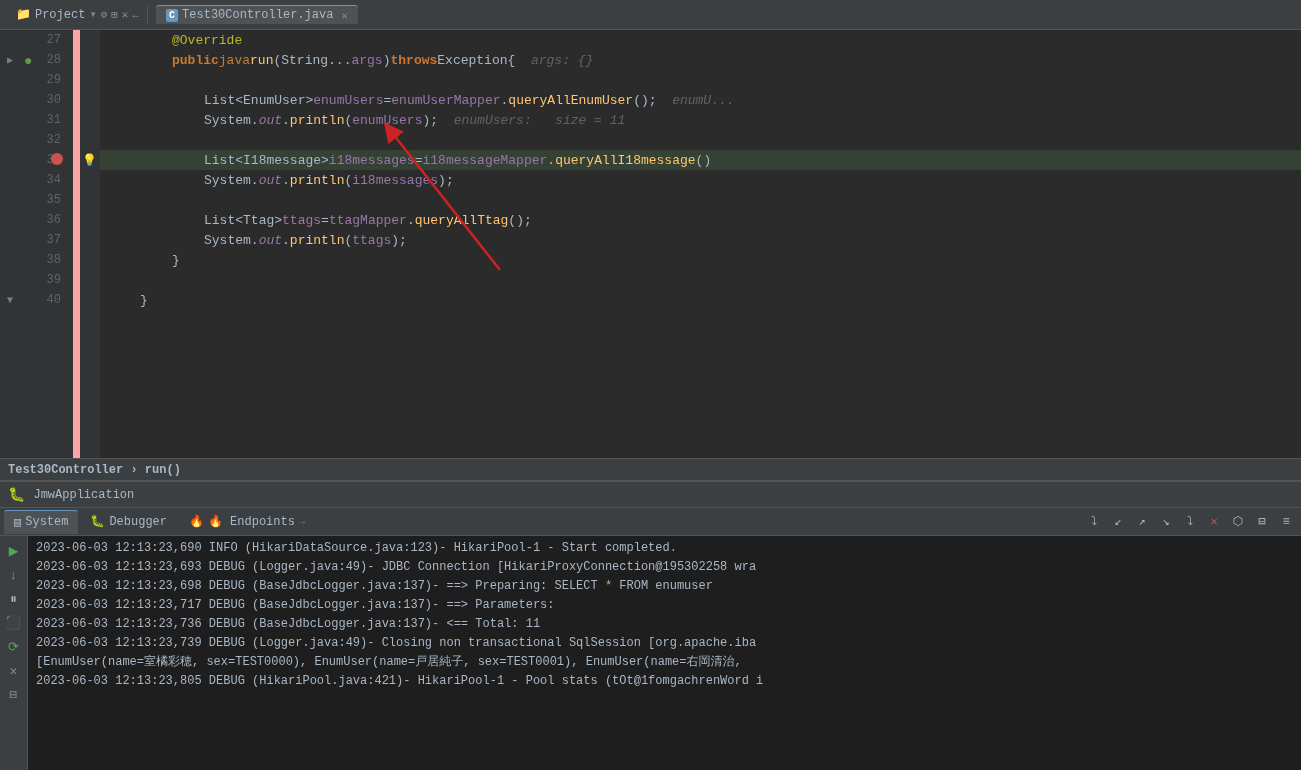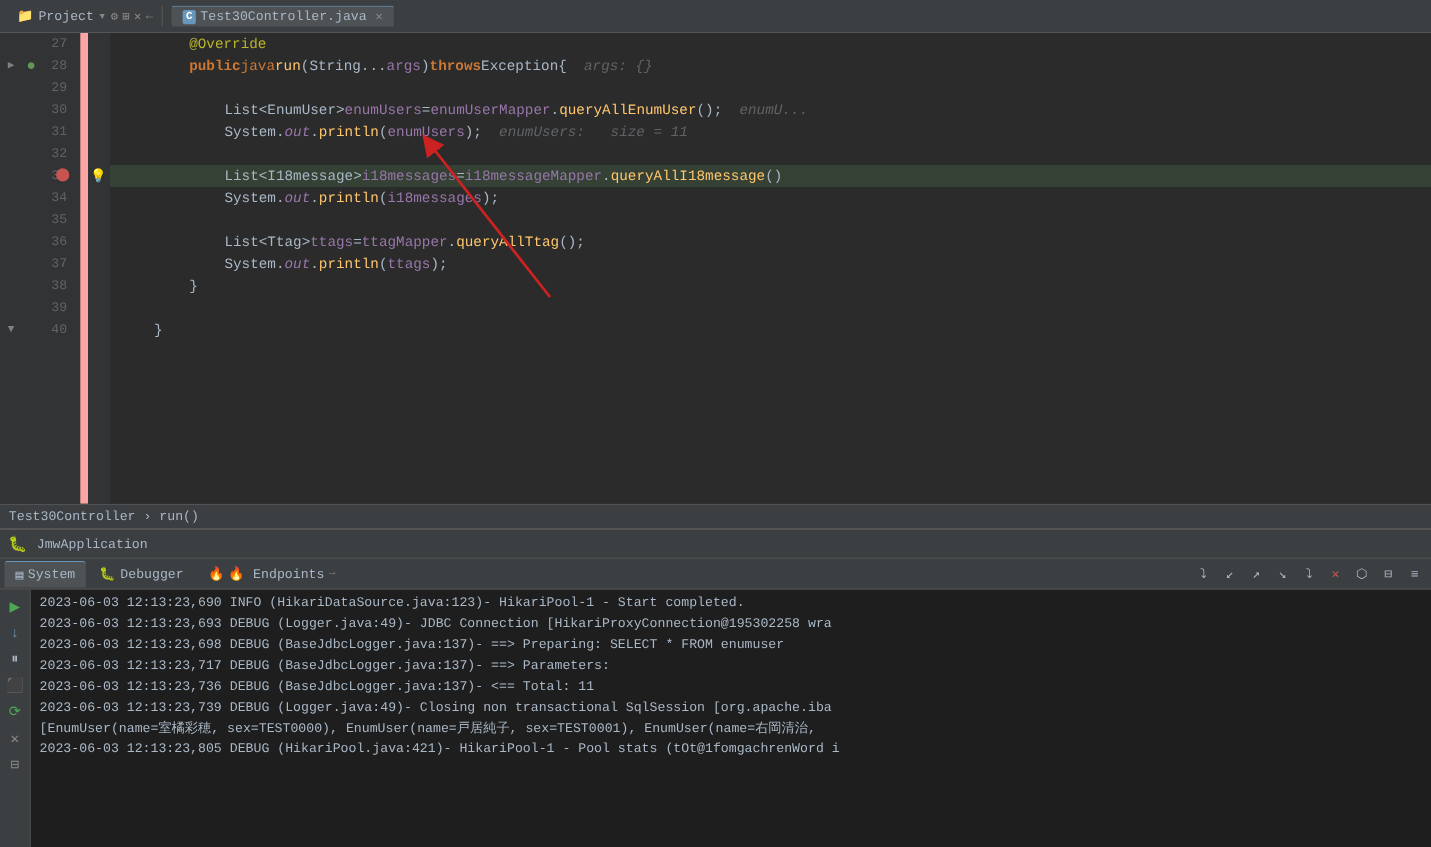--- a/index.html
+++ b/index.html
@@ -153,20 +153,21 @@
       background: #3c3f41;
       border-top: 1px solid #555;
       height: 22px;
       display: flex;
       align-items: center;
       padding: 4px 8px;
       font-size: 12px;
       color: #a9b7c6;
       gap: 4px;
       flex-shrink: 0;
+      font-weight: bold;
     }
 
     
     .debug-panel {
       background: #3c3f41;
       border-top: 2px solid #555;
       flex-shrink: 0;
       display: flex;
       flex-direction: column;
     }

